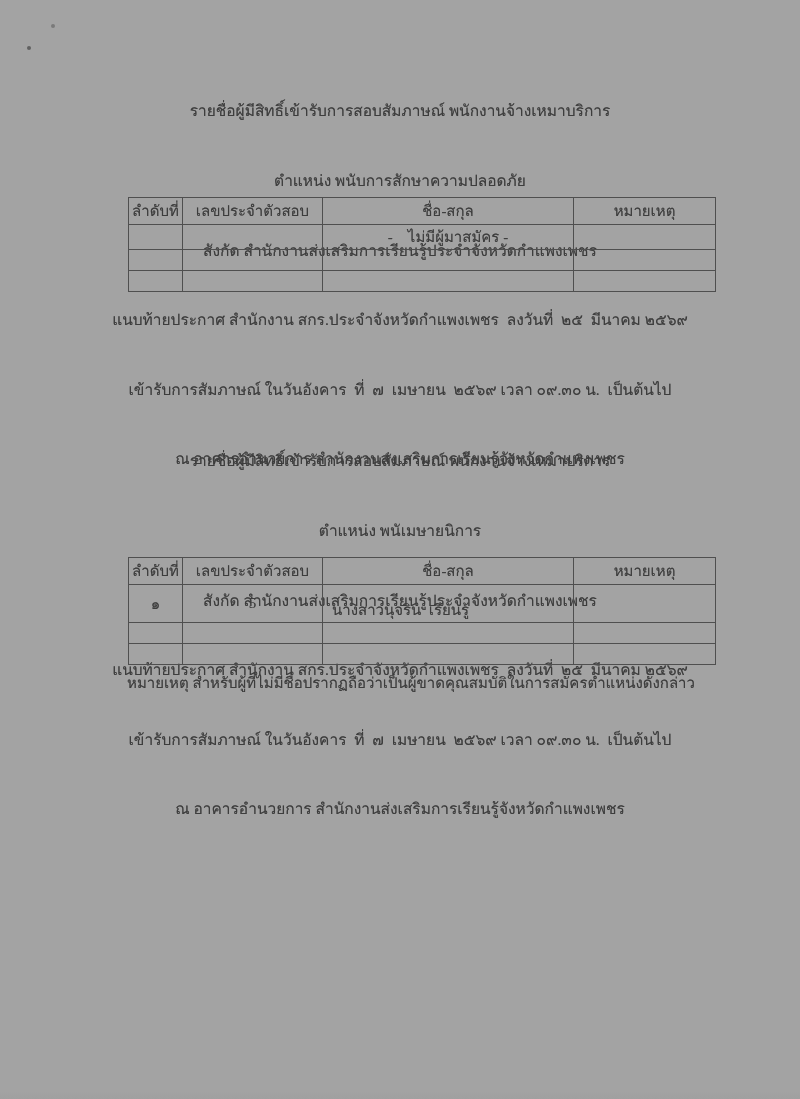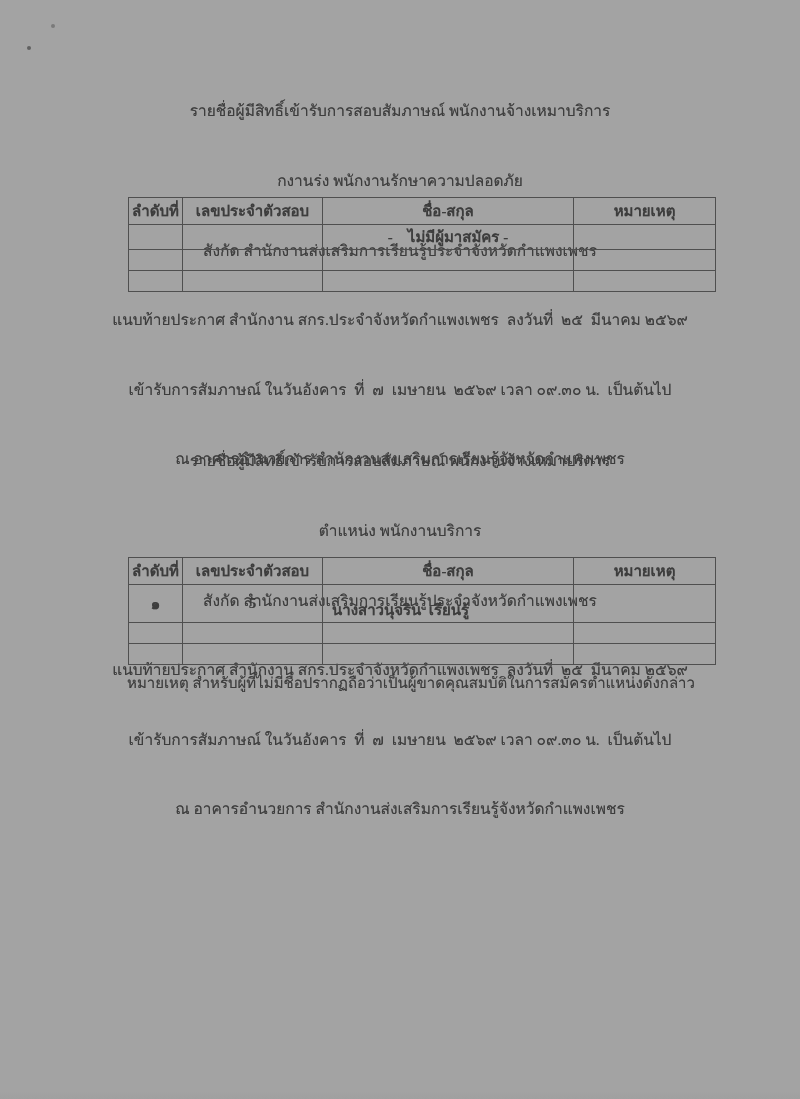--- a/index.html
+++ b/index.html
@@ -31,21 +31,21 @@
     border-collapse: collapse;
     table-layout: fixed;
     font-size: 15px;
     color: #3d3d3d;
     text-shadow: 0 0 0.5px rgba(70,70,70,0.5);
   }
   .table-sec1 { top: 197px; }
   .table-sec2 { top: 557px; }
   .doc-table td, .doc-table th {
     border: 1.2px solid #4f4f4f;
-    font-weight: bold;
+    font-weight: normal;
     text-align: center;
     vertical-align: middle;
     white-space: pre;
     overflow: hidden;
     padding: 0;
     margin-left: 24px;
   }
   .doc-table col.c-no   { width: 54px; }
   .doc-table col.c-id   { width: 140px; }
   .doc-table col.c-name { width: 251px; }
@@ -85,21 +85,21 @@
 </head>
 <body>
 
 <div class="page">
 
   <div class="speck speck-1"></div>
   <div class="speck speck-2"></div>
 
   <div class="heading heading-sec1">
     <div>รายชื่อผู้มีสิทธิ์เข้ารับการสอบสัมภาษณ์ พนักงานจ้างเหมาบริการ</div>
-    <div>กงานร่ง พนักงานรักษาความปลอดภัย</div>
+    <div>ตำแหน่ง พนับการสักษาความปลอดภัย</div>
     <div>สังกัด สำนักงานส่งเสริมการเรียนรู้ประจำจังหวัดกำแพงเพชร</div>
     <div>แนบท้ายประกาศ สำนักงาน สกร.ประจำจังหวัดกำแพงเพชร  ลงวันที่  ๒๕  มีนาคม ๒๕๖๙</div>
     <div>เข้ารับการสัมภาษณ์ ในวันอังคาร  ที่  ๗  เมษายน  ๒๕๖๙ เวลา ๐๙.๓๐ น.  เป็นต้นไป</div>
     <div>ณ อาคารอำนวยการ สำนักงานส่งเสริมการเรียนรู้จังหวัดกำแพงเพชร</div>
   </div>
 
   <table class="doc-table table-sec1">
     <colgroup>
       <col class="c-no">
         <col class="c-id">
@@ -129,21 +129,21 @@
         <td></td>
         <td></td>
         <td></td>
         <td></td>
       </tr>
     </tbody>
   </table>
 
   <div class="heading heading-sec2">
     <div>รายชื่อผู้มีสิทธิ์เข้ารับการสอบสัมภาษณ์ พนักงานจ้างเหมาบริการ</div>
-    <div>ตำแหน่ง พนักงานบริการ</div>
+    <div>ตำแหน่ง พนัเมษายนิการ</div>
     <div>สังกัด สำนักงานส่งเสริมการเรียนรู้ประจำจังหวัดกำแพงเพชร</div>
     <div>แนบท้ายประกาศ สำนักงาน สกร.ประจำจังหวัดกำแพงเพชร  ลงวันที่  ๒๕  มีนาคม ๒๕๖๙</div>
     <div>เข้ารับการสัมภาษณ์ ในวันอังคาร  ที่  ๗  เมษายน  ๒๕๖๙ เวลา ๐๙.๓๐ น.  เป็นต้นไป</div>
     <div>ณ อาคารอำนวยการ สำนักงานส่งเสริมการเรียนรู้จังหวัดกำแพงเพชร</div>
   </div>
 
   <table class="doc-table table-sec2">
     <colgroup>
       <col class="c-no">
         <col class="c-id">

